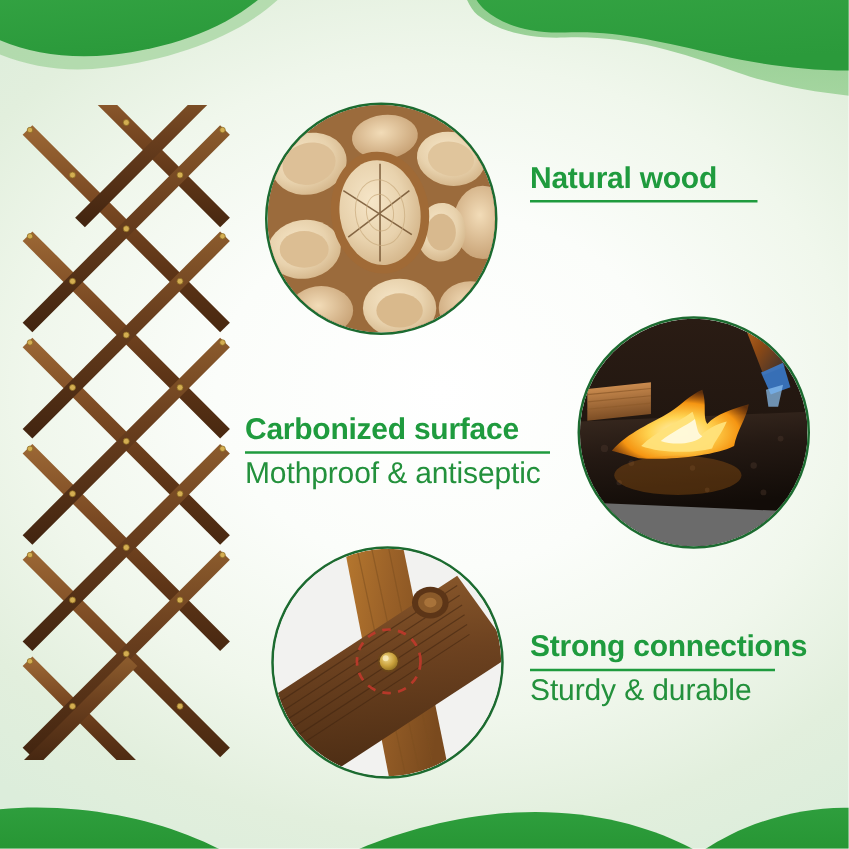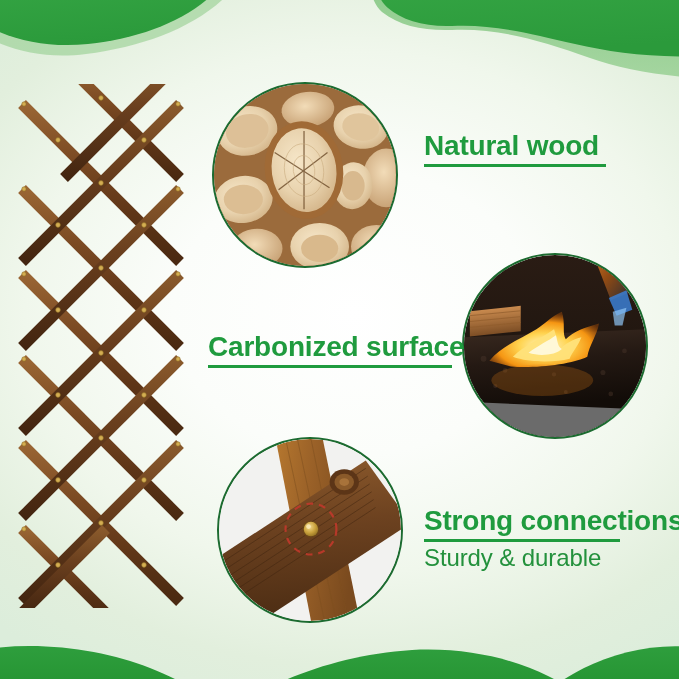--- a/index.html
+++ b/index.html
@@ -60,42 +60,42 @@
   #circle-flame  { left: 462px; top: 253px; width: 186px; height: 186px; }
   #circle-screw  { left: 217px; top: 437px; width: 186px; height: 186px; }
 
   
   .feature {
     position: absolute;
   }
   .feature .title {
     color: #1f9b3e;
     font-weight: bold;
-    font-size: 28px;
+    font-size: 24px;
     line-height: 1.04;
     white-space: nowrap;
     letter-spacing: -0.2px;
   }
   .feature .rule {
     height: 2.4px;
     background: #1f9b3e;
     margin: 4px 0 3px 0;
   }
   .feature .sub {
     color: #23913c;
     font-size: 24px;
     line-height: 1.1;
     white-space: nowrap;
     letter-spacing: -0.1px;
   }
 
   #feature-natural      { left: 424px; top: 131px; }
   #feature-natural .rule  { width: 182px; }
 
-  #feature-carbonized   { left: 208px; top: 332px; }
+  #feature-carbonized   { left: 196px; top: 332px; }
   #feature-carbonized .rule { width: 244px; }
 
   #feature-strong       { left: 424px; top: 506px; }
   #feature-strong .rule   { width: 196px; }
 </style>
 </head>
 <body>
 
 <div id="canvas">
 
@@ -389,20 +389,21 @@
   </div>
 
   <div class="feature" id="feature-natural">
     <div class="title">Natural wood</div>
     <div class="rule"></div>
   </div>
 
   <div class="feature" id="feature-carbonized">
     <div class="title">Carbonized surface</div>
     <div class="rule"></div>
+    <div class="sub">Mothproof &amp; antiseptic</div>
   </div>
 
   <div class="feature" id="feature-strong">
     <div class="title">Strong connections</div>
     <div class="rule"></div>
     <div class="sub">Sturdy &amp; durable</div>
   </div>
 
 </div>
 

